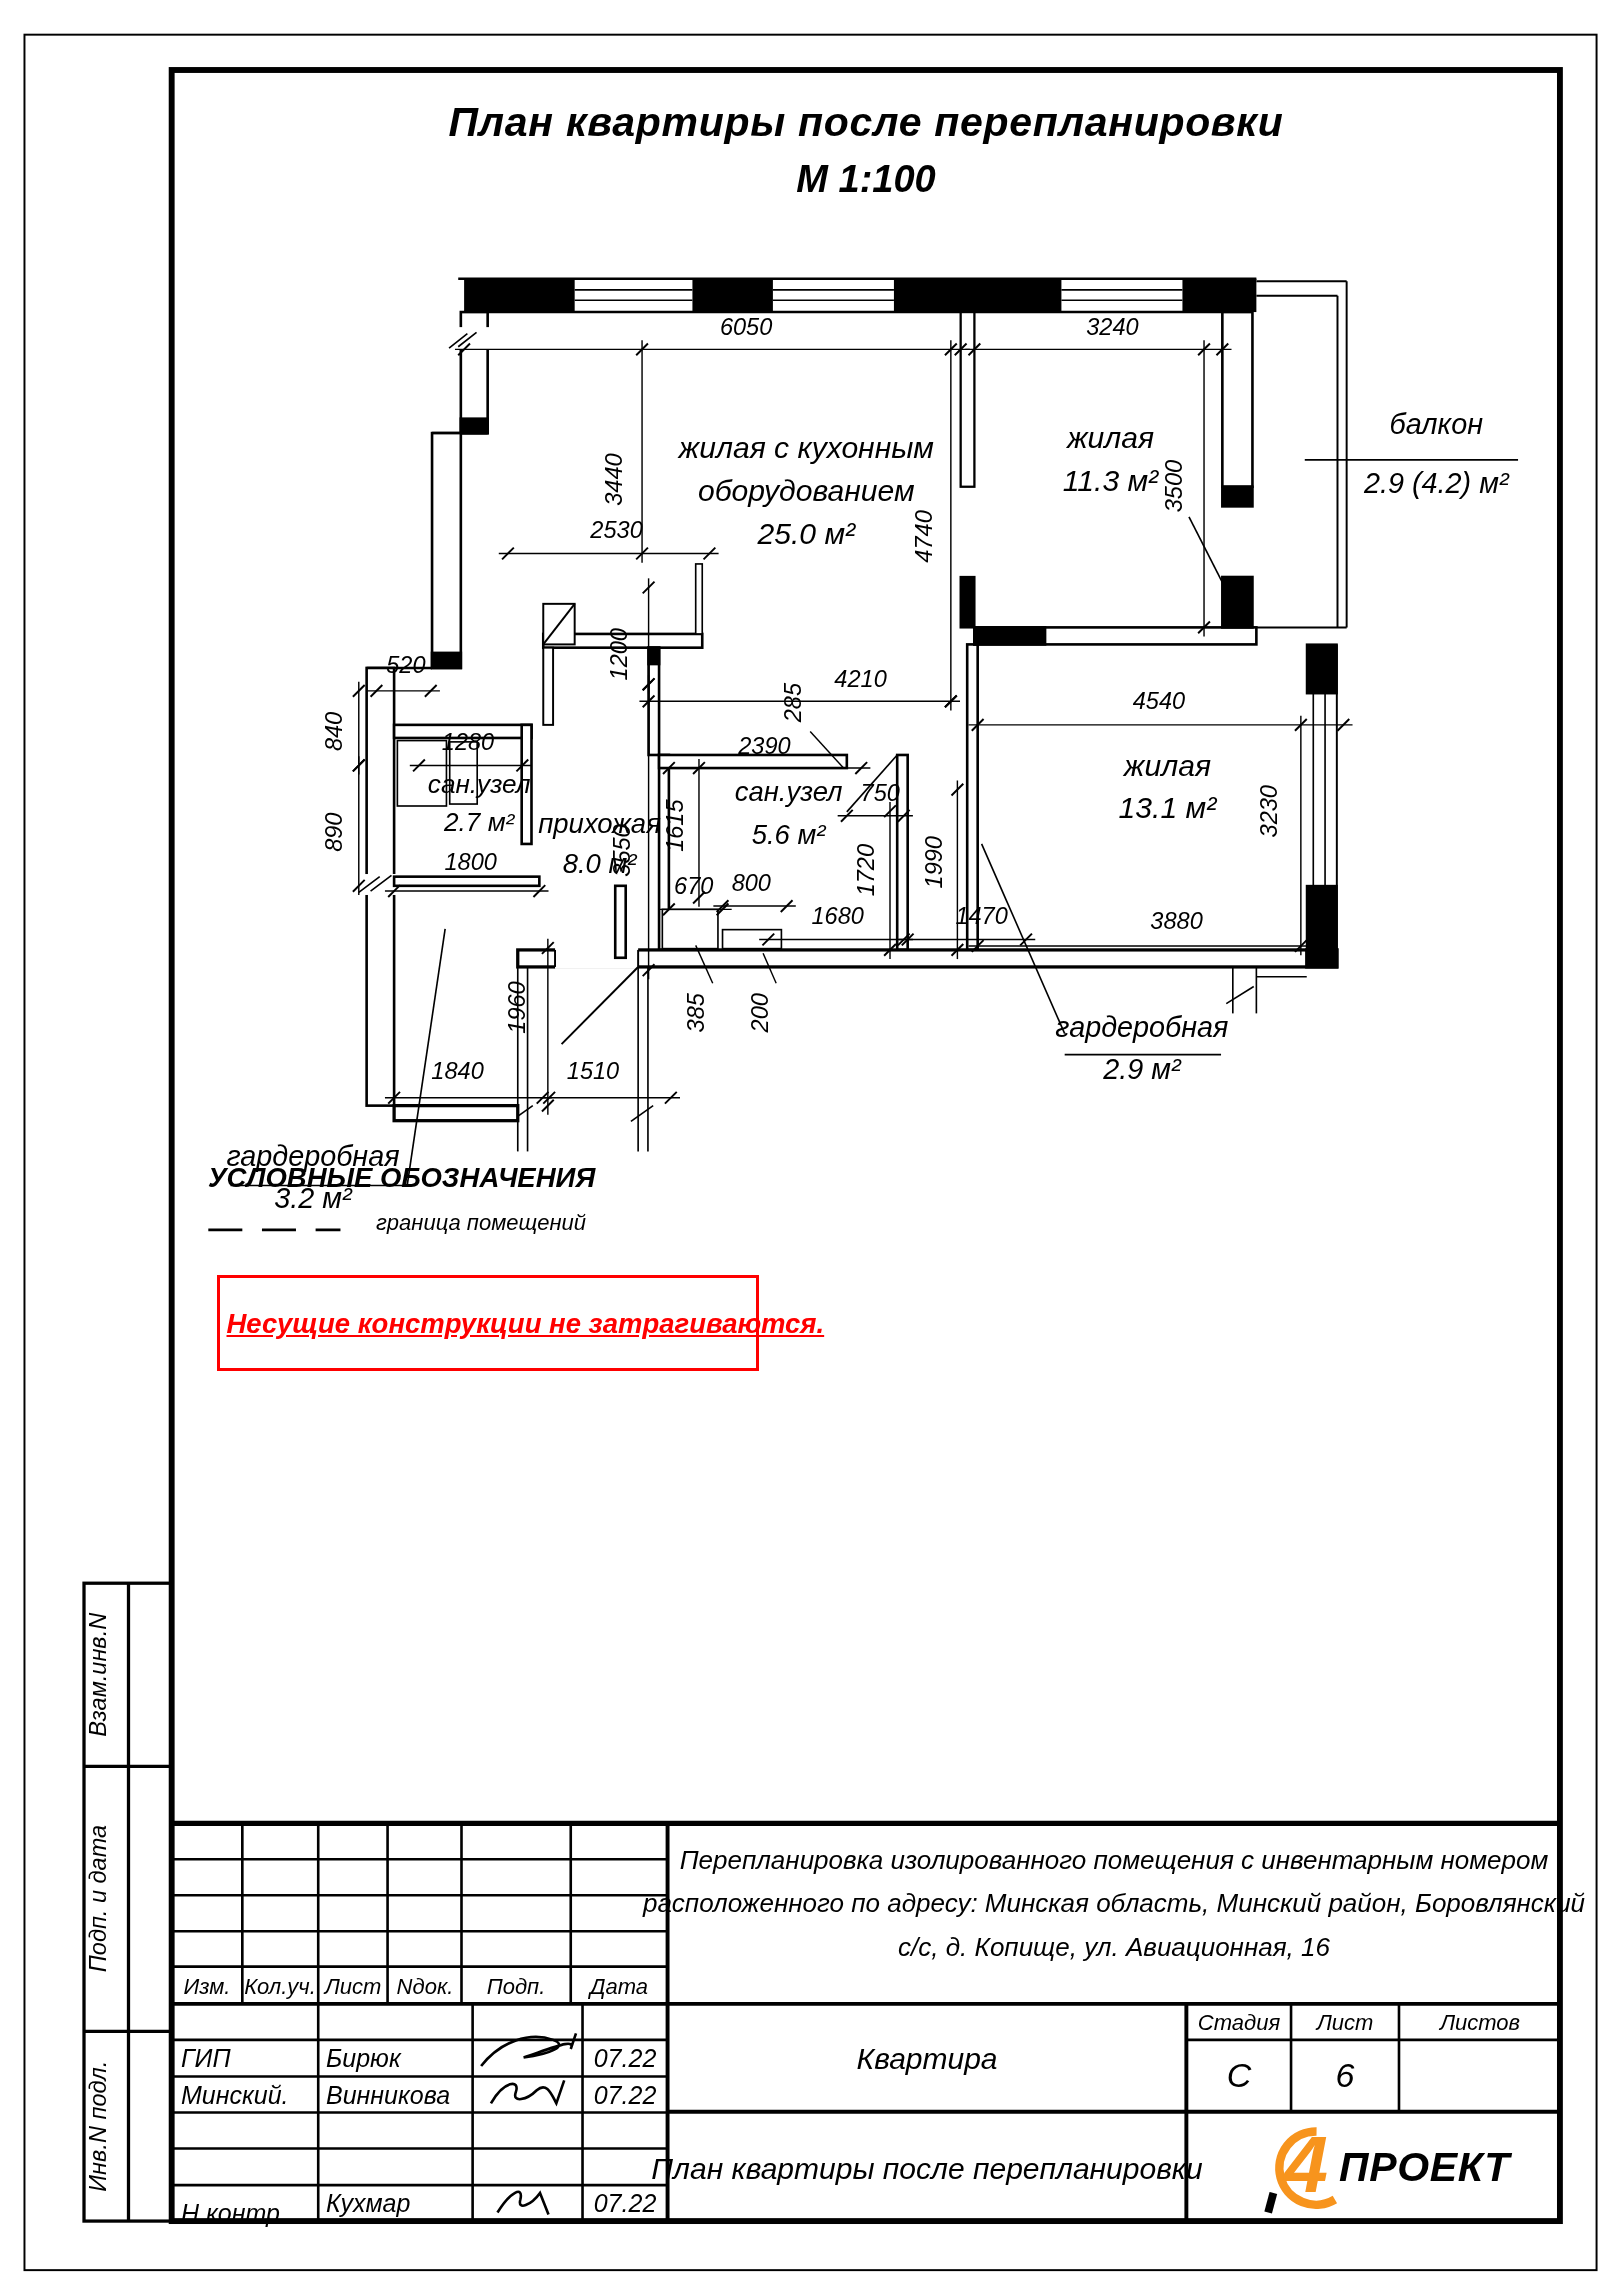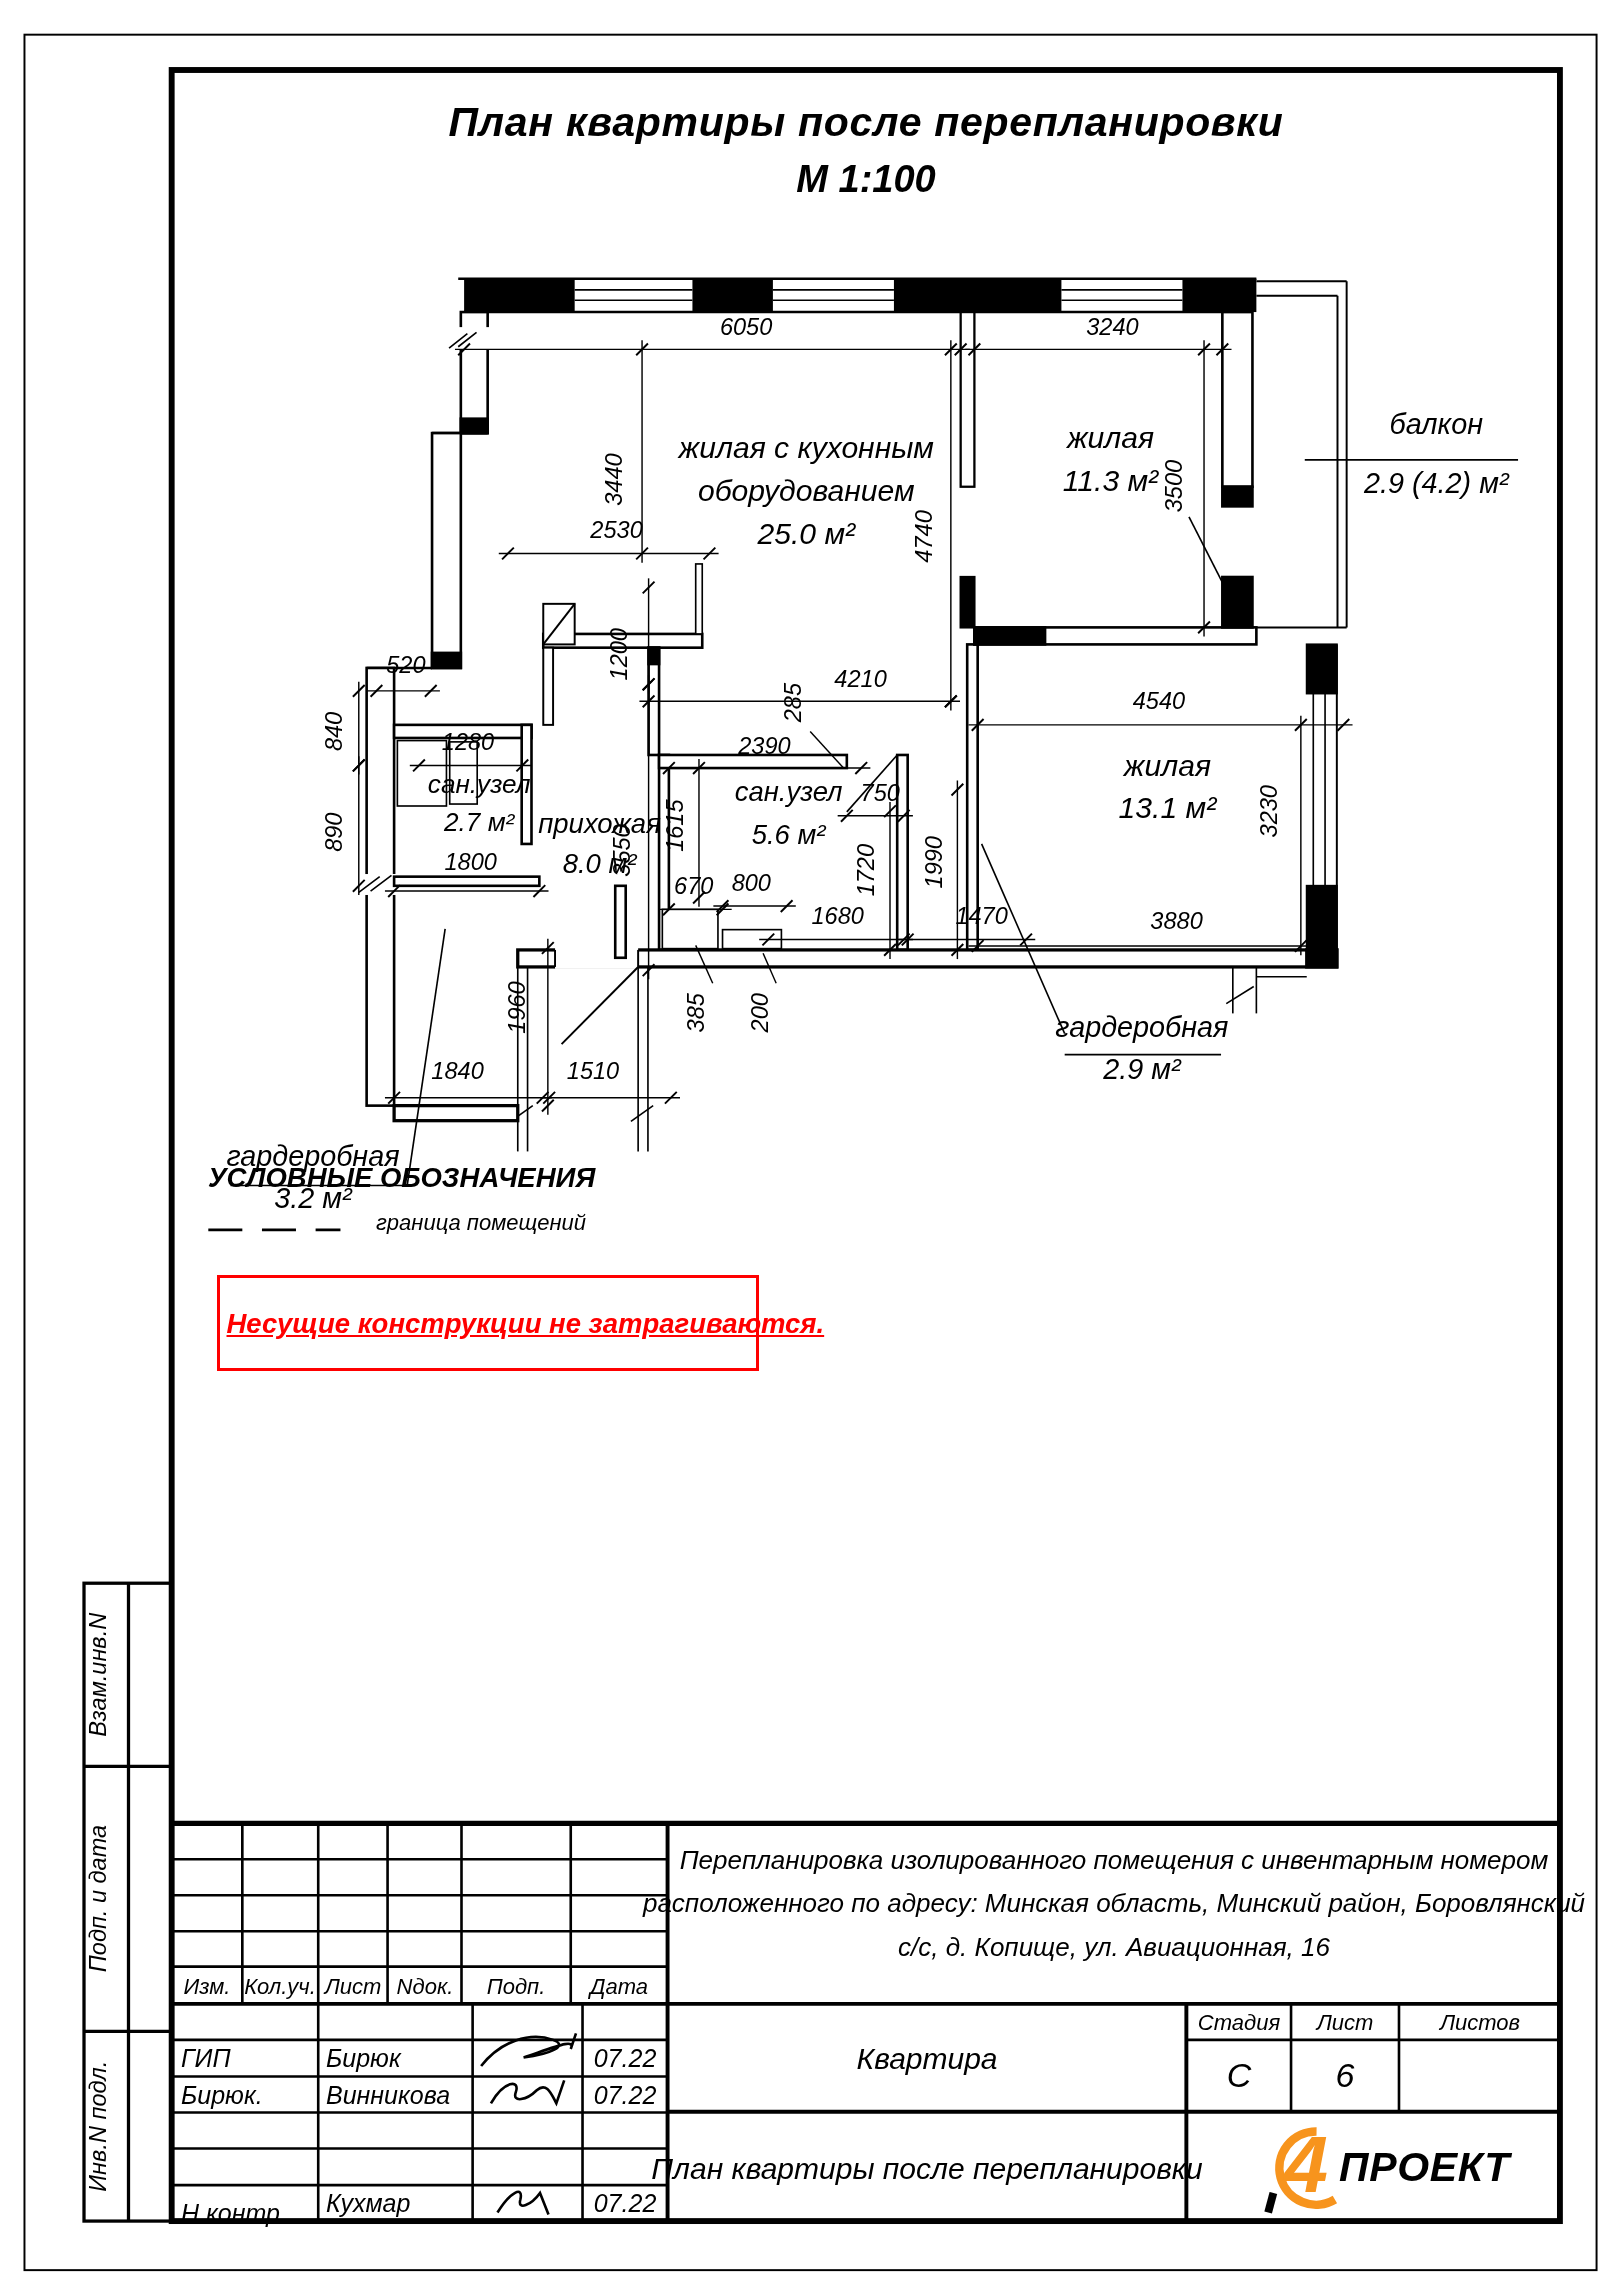--- a/index.html
+++ b/index.html
@@ -453,21 +453,21 @@
 <div class="abs it tb-hdr" style="left:280px;top:1974px;transform:translateX(-50%);">Кол.уч.</div>
 <div class="abs it tb-hdr" style="left:353px;top:1974px;transform:translateX(-50%);">Лист</div>
 <div class="abs it tb-hdr" style="left:425px;top:1974px;transform:translateX(-50%);">Nдок.</div>
 <div class="abs it tb-hdr" style="left:516px;top:1974px;transform:translateX(-50%);">Подп.</div>
 <div class="abs it tb-hdr" style="left:619px;top:1974px;transform:translateX(-50%);">Дата</div>
 
 <div class="abs it tb" style="left:181px;top:2044px;">ГИП</div>
 <div class="abs it tb" style="left:326px;top:2044px;">Бирюк</div>
 <div class="abs it tb" style="left:625px;top:2044px;transform:translateX(-50%);">07.22</div>
 
-<div class="abs it tb" style="left:181px;top:2081px;">Бирюк.</div>
+<div class="abs it tb" style="left:181px;top:2081px;">Минский.</div>
 <div class="abs it tb" style="left:326px;top:2081px;">Винникова</div>
 <div class="abs it tb" style="left:625px;top:2081px;transform:translateX(-50%);">07.22</div>
 
 <div class="abs it tb" style="left:181px;top:2189px;margin-top:10px;">Н.контр.</div>
 <div class="abs it tb" style="left:326px;top:2189px;">Кухмар</div>
 <div class="abs it tb" style="left:625px;top:2189px;transform:translateX(-50%);">07.22</div>
 
 <div class="abs ctr it tb-proj" style="left:1114px;top:1845px;">Перепланировка изолированного помещения с инвентарным номером</div>
 <div class="abs ctr it tb-proj" style="left:1114px;top:1888px;">расположенного по адресу: Минская область, Минский район, Боровлянский</div>
 <div class="abs ctr it tb-proj" style="left:1114px;top:1932px;">с/с, д. Копище, ул. Авиационная, 16</div>

